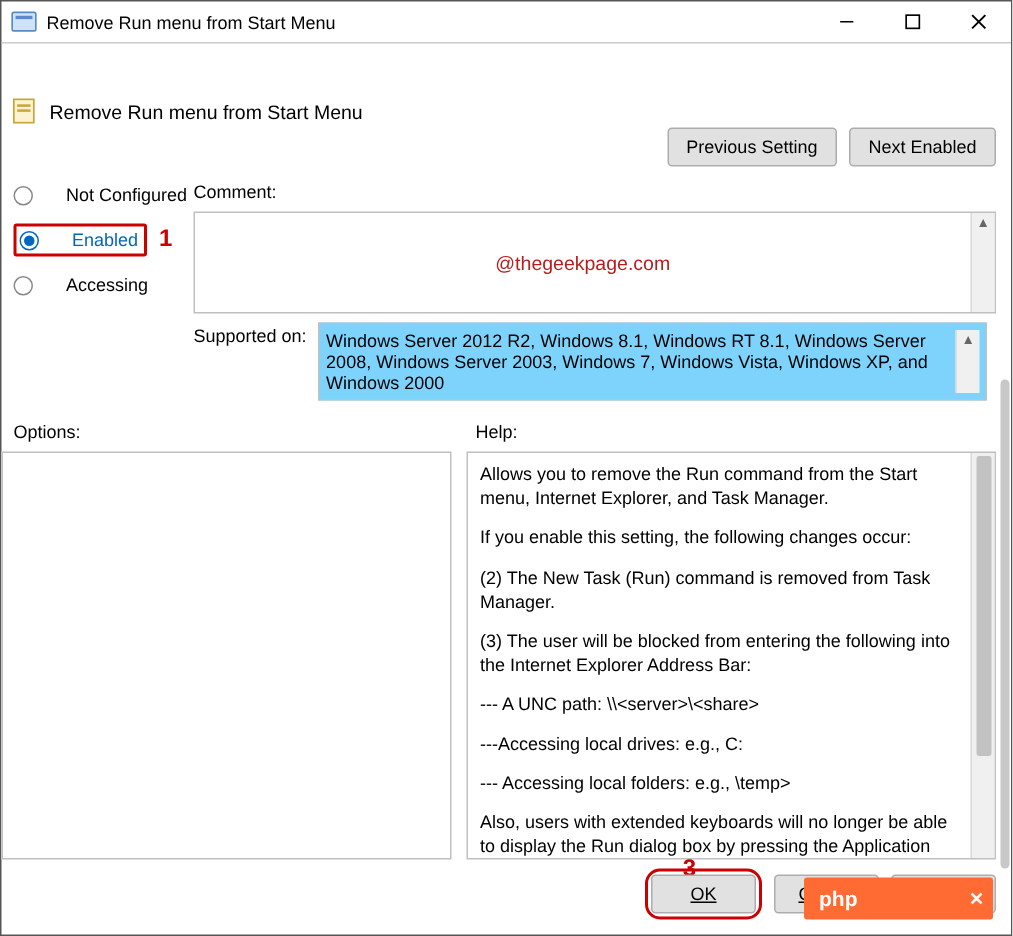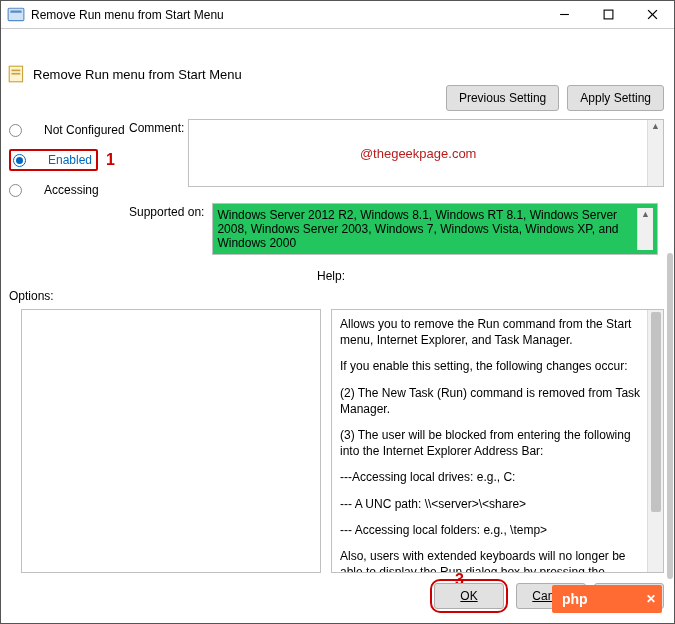--- a/index.html
+++ b/index.html
@@ -20,47 +20,47 @@
 
   .config-row { display:flex; padding:2px 10px 2px 8px; }
   .radios { width:120px; display:flex; flex-direction:column; gap:12px; padding-top:4px;}
   .radio { display:flex; align-items:center; gap:22px; font-size:12px;}
   .radio .dot { width:13px; height:13px; border:1px solid #888; border-radius:50%; display:flex; align-items:center; justify-content:center; background:#fff;}
   .radio.selected .dot { border-color:#0067c0;}
   .radio.selected .dot::after{ content:""; width:7px; height:7px; background:#0067c0; border-radius:50%; display:block;}
   .radio.selected .lbl { color:#0067c0;}
   .enabled-box { border:2px solid #c00; border-radius:2px; padding:2px 4px 2px 2px; display:inline-flex; align-items:center; gap:6px; }
   .callout { color:#c00; font-weight:bold; font-size:16px; margin-left:8px; font-family:Arial, sans-serif;}
-  .rightcol { flex:1; display:flex; flex-direction:row; gap:4px;}
+  .rightcol { flex:1; display:flex; flex-direction:column; gap:4px;}
   .label { font-size:12px; padding:2px 0;}
   .comment-box { width:100%; height:68px; border:1px solid #c0c0c0; background:#fff; position:relative; display:flex;}
   .comment-box .inner{ flex:1; display:flex; align-items:center; justify-content:center; color:#b91c1c; font-size:13px;}
   .fake-scroll { width:16px; background:#f0f0f0; border-left:1px solid #dcdcdc; display:flex; flex-direction:column; justify-content:flex-start; align-items:center;}
   .fake-scroll .arr{ font-size:9px; color:#666; padding:1px 0;}
   .supported-row { display:flex; padding:4px 16px 6px 8px;}
   .supported-row .spacer{ width:120px;}
   .supported-row .label{ white-space:nowrap; padding-right:8px;}
-  .supported-box{ flex:1; border:1px solid #c0c0c0; background:#22c55e; padding:4px 4px; font-size:12px; height:52px; display:flex;}
+  .supported-box{ flex:1; border:1px solid #c0c0c0; background:#7dd3fc; padding:4px 4px; font-size:12px; height:52px; display:flex;}
   .supported-box .txt{ flex:1; overflow:hidden;}
   .split-labels{ display:flex; padding:6px 10px 4px 8px;}
-  .split-labels .left{ width:308px;margin-top:20px;}
+  .split-labels .left{ width:308px;}
   .split-labels .right{ flex:1;}
-  .panes{ flex:1; display:flex; gap:10px; padding:0 10px 0 20px; min-height:0;}
+  .panes{ flex:1; display:flex; gap:10px; padding:0 10px 0 0; min-height:0;}
   .pane{ border:1px solid #c0c0c0; background:#fff; overflow:hidden;}
   .pane.options{ width:300px;}
   .pane.help{ flex:1; padding:6px 22px 6px 8px; font-size:12px; line-height:1.35; overflow:hidden; position:relative;}
   .help-scroll{ position:absolute; right:0; top:0; bottom:0; width:16px; background:#f0f0f0; border-left:1px solid #dcdcdc;}
   .help-scroll .thumb{ background:#c2c2c2; width:10px; margin:2px auto 0; height:200px; border-radius:2px;}
   .outer-scroll{ position:absolute; right:1px; top:252px; bottom:44px; width:6px; background:#c8c8c8; border-radius:3px;}
   .help p{ margin:0 0 10px 0;}
   .bottombar{ position:relative; padding:6px 10px 10px; display:flex; justify-content:flex-end; gap:8px; align-items:center;text-decoration:underline;}
   .okwrap{ border:2px solid #c00; border-radius:10px; padding:2px 2px;}
   .bottombar .btn{ min-width:70px;}
   .callout3{ position:absolute; color:#c00; font-weight:bold; font-size:16px; font-family:Arial, sans-serif; right:210px; bottom:34px; pointer-events:none;}
-  .php-badge{ position:absolute; right:12px; bottom:10px; background:#ff6b33; color:#fff; width:110px; height:28px; display:flex; align-items:center; justify-content:flex-start; padding-left:10px; font-weight:bold; font-size:14px; border-radius:2px; pointer-events:none;}
+  .php-badge{ position:absolute; right:12px; bottom:10px; background:#ff6b33; color:#fff; width:126px; height:28px; display:flex; align-items:center; justify-content:flex-start; padding-left:10px; font-weight:bold; font-size:14px; border-radius:2px; pointer-events:none;}
   .php-badge .x{ margin-left:auto; margin-right:6px; font-size:12px;}
 </style>
 </head>
 <body>
 
 <div class="window">
 
   <div class="titlebar">
     <span class="icon-hold">
       <svg viewBox="0 0 16 16">
@@ -93,21 +93,21 @@
     <span class="icon-hold">
       <svg viewBox="0 0 18 18">
           <rect x="2" y="2" width="12" height="14" fill="#fdf3d0" stroke="#c9a43a"></rect>
           <rect x="4" y="5" width="8" height="1.5" fill="#c9a43a"></rect>
           <rect x="4" y="8" width="8" height="1.5" fill="#c9a43a"></rect>
         </svg>
     </span>
     <span class="subtitle">Remove Run menu from Start Menu</span>
     <div class="navbtns">
       <div class="btn">Previous Setting</div>
-      <div class="btn">Apply Setting</div>
+      <div class="btn">Next Enabled</div>
     </div>
   </div>
 
   <div class="config-row">
     <div class="radios">
       <label class="radio">
         <span class="dot"></span>
         <span class="lbl">Not Configured</span>
       </label>
       <div style="display:flex;align-items:center;">
@@ -151,22 +151,22 @@
     <div class="right label">Help:</div>
   </div>
 
   <div class="panes">
     <div class="pane options"></div>
     <div class="pane help">
       <p>Allows you to remove the Run command from the Start menu, Internet Explorer, and Task Manager.</p>
       <p>If you enable this setting, the following changes occur:</p>
       <p>(2) The New Task (Run) command is removed from Task Manager.</p>
       <p>(3) The user will be blocked from entering the following into the Internet Explorer Address Bar:</p>
+      <p>--- A UNC path: \\&lt;server&gt;\&lt;share&gt;</p>
       <p>---Accessing local drives:  e.g., C:</p>
-      <p>--- A UNC path: \\&lt;server&gt;\&lt;share&gt;</p>
       <p>--- Accessing local folders: e.g., \temp&gt;</p>
       <p>Also, users with extended keyboards will no longer be able to display the Run dialog box by pressing the Application key (the</p>
       <div class="help-scroll">
           <div class="thumb"></div>
         </div>
     </div>
   </div>
 
   <div class="outer-scroll"></div>
 

